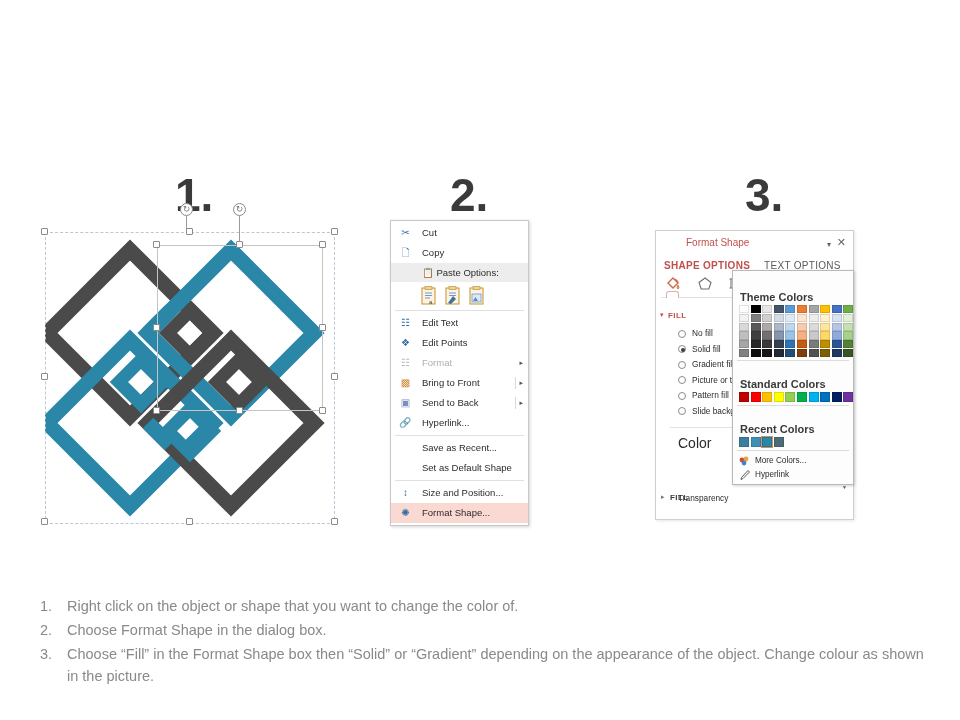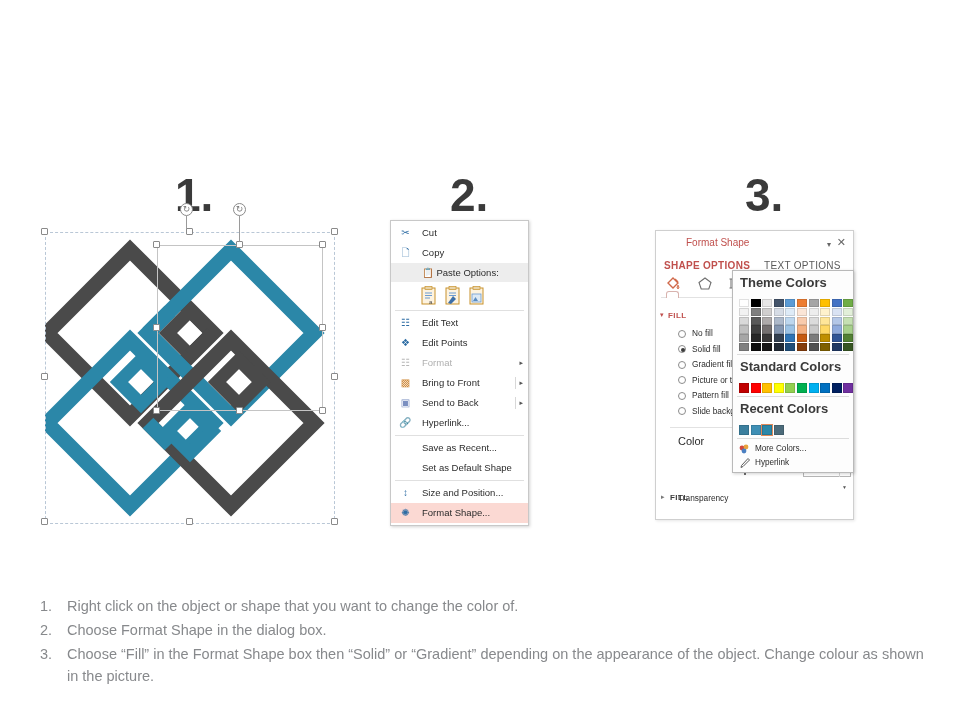--- a/index.html
+++ b/index.html
@@ -124,21 +124,21 @@
   .rrow { height: 15.5px; font-size: 8.3px; color: #2b2b2b; position: relative; padding-left: 14px; line-height: 15.5px; white-space: nowrap; }
   .rdot {
     position: absolute; left: 0; top: 3.5px; width: 8px; height: 8px;
     border: 1px solid #8c8c8c; border-radius: 50%; background: #fff;
   }
   .rdot.on::after {
     content: ''; position: absolute; left: 2px; top: 2px;
     width: 4px; height: 4px; border-radius: 50%; background: #3b3b3b;
   }
   .fs-hr2 { position: absolute; left: 14px; right: 10px; top: 196px; height: 1px; background: #e2e2e2; }
-  .lbl-color { position: absolute; left: 22px; top: 204px; font-size: 11px; color: #2b2b2b; }
+  .lbl-color { position: absolute; left: 22px; top: 204px; font-size: 14px; color: #2b2b2b; }
   .colorbtn {
     position: absolute; left: 144px; top: 200px; width: 38px; height: 17px;
     background: #f7cfc4; border: 1px solid #e0a68f;
   }
   .lbl-trans { position: absolute; left: 22px; top: 230px; font-size: 8.3px; color: #2b2b2b; margin-top: 32px; }
   .slider { position: absolute; left: 90px; top: 238px; width: 52px; height: 1px; background: #9a9a9a; }
   .sliderknob { position: absolute; left: 88px; top: 233px; width: 2px; height: 11px; background: #6e6e6e; }
   .transbox {
     position: absolute; left: 147px; top: 230px; width: 48px; height: 16px;
     border: 1px solid #b6b6b6; background: #fff;
@@ -151,21 +151,21 @@
   .line-hdr { position: absolute; left: 14px; top: 262px; font-size: 8px; font-weight: bold; color: #3c3c3c; letter-spacing: .4px; }
   .line-tri { position: absolute; left: 5px; top: 262px; font-size: 7px; color: #7a7a7a; }
 
   
   .picker {
     position: absolute; left: 732px; top: 270px; width: 122px;
     background: #fdfdfd; border: 1px solid #b9b9b9;
     box-shadow: 1px 1px 3px rgba(0,0,0,.18);
     padding: 3px 0 2px 0;
   }
-  .pk-hdr { font-size: 13px; color: #3a3a3a; font-weight: bold; padding: 1px 0 9px 7px; }
+  .pk-hdr { font-size: 11px; color: #3a3a3a; font-weight: bold; padding: 1px 0 2px 7px; margin-top: 16px; }
   .swgrid { padding-left: 6px; display: grid; grid-template-columns: repeat(10, 11px); gap: 0.6px; }
   .sw { width: 10px; height: 8.2px; border: 0.5px solid rgba(0,0,0,.12); }
   .sw.std { height: 10px; }
   .pk-sep { height: 1px; background: #dcdcdc; margin: 3px 4px; }
   .recent { padding-left: 6px; display: flex; gap: 1.5px; }
   .recent .sw { width: 10px; height: 10px; }
   .recent .sw.sel { outline: 1px solid #e08a5a; outline-offset: 0px; }
   .pk-item {
     position: relative; height: 14px; line-height: 14px;
     padding-left: 22px; font-size: 8.2px; color: #2b2b2b;

